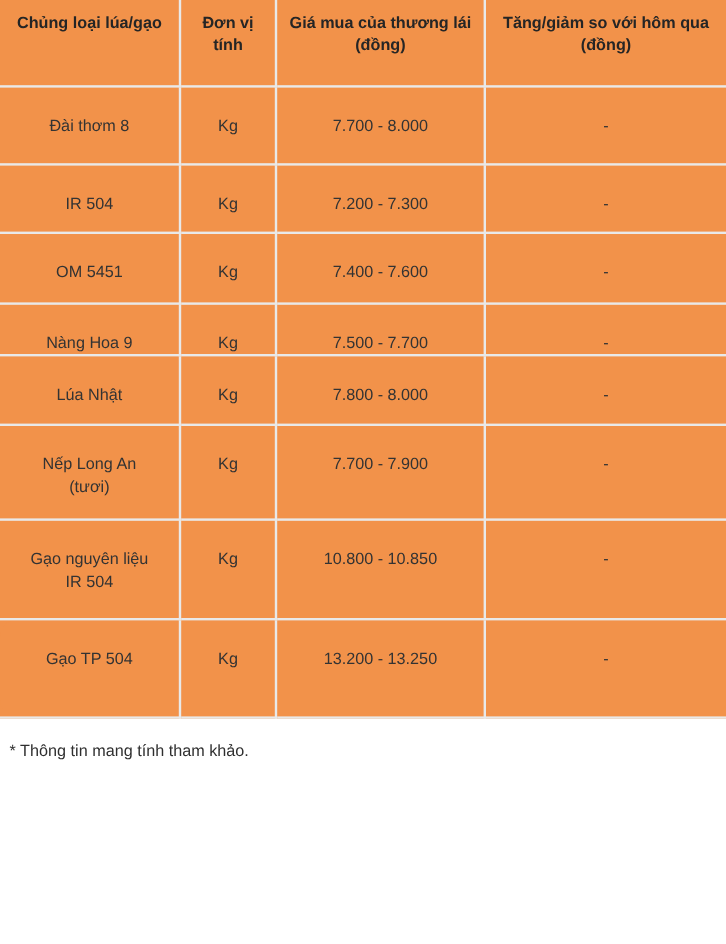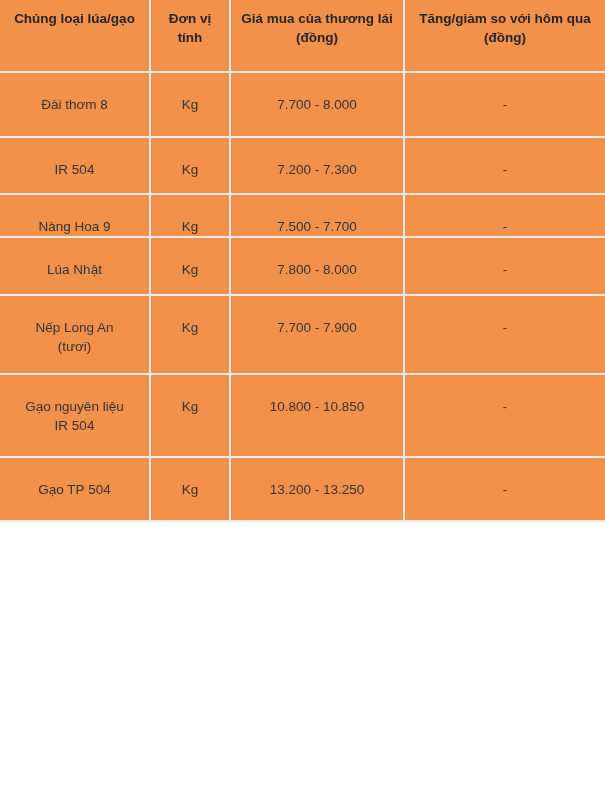--- a/index.html
+++ b/index.html
@@ -66,21 +66,21 @@
 
   table.price-table tbody tr.r-h1 td { height: 65px; }
   table.price-table tbody tr.r-h2 td { height: 63px; }
   table.price-table tbody tr.r-h3 td { height: 57px; }
   table.price-table tbody tr.r-h4 td { height: 59px; }
   table.price-table tbody tr.r-h5 td { height: 40px; }
   table.price-table tbody tr.r-h6 td { height: 58px; }
   table.price-table tbody tr.r-h7 td { height: 79px; }
   table.price-table tbody tr.r-h8 td { height: 78px; }
   table.price-table tbody tr.r-h9 td { height: 83px; }
-  table.price-table tbody tr.r-h10 td { height: 64px; border-radius: 15px; }
+  table.price-table tbody tr.r-h10 td { height: 82px; border-radius: 15px; }
 
   table.price-table tbody tr:last-child td {
     border-bottom: 2px solid #e9e9e9;
   }
 
   .cell-kind { white-space: pre-line; }
 
   .footnote {
     font-size: 13.5px;
     color: #2f2f2f;
@@ -113,20 +113,26 @@
         <td>Kg</td>
         <td>7.700 - 8.000</td>
         <td>-</td>
       </tr>
       <tr class="r-h3">
         <td class="cell-kind">IR 504</td>
         <td>Kg</td>
         <td>7.200 - 7.300</td>
         <td>-</td>
       </tr>
+      <tr class="r-h4">
+        <td class="cell-kind">OM 5451</td>
+        <td>Kg</td>
+        <td>7.400 - 7.600</td>
+        <td>-</td>
+      </tr>
       <tr class="r-h5">
         <td class="cell-kind">Nàng Hoa 9</td>
         <td>Kg</td>
         <td>7.500 - 7.700</td>
         <td>-</td>
       </tr>
       <tr class="r-h6">
         <td class="cell-kind">Lúa Nhật</td>
         <td>Kg</td>
         <td>7.800 - 8.000</td>
@@ -148,13 +154,14 @@
       </tr>
       <tr class="r-h10">
         <td class="cell-kind">Gạo TP 504</td>
         <td>Kg</td>
         <td>13.200 - 13.250</td>
         <td>-</td>
       </tr>
     </tbody>
   </table>
 
+  <div class="footnote">* Thông tin mang tính tham khảo.</div>
 </div>
 
 </body></html>

